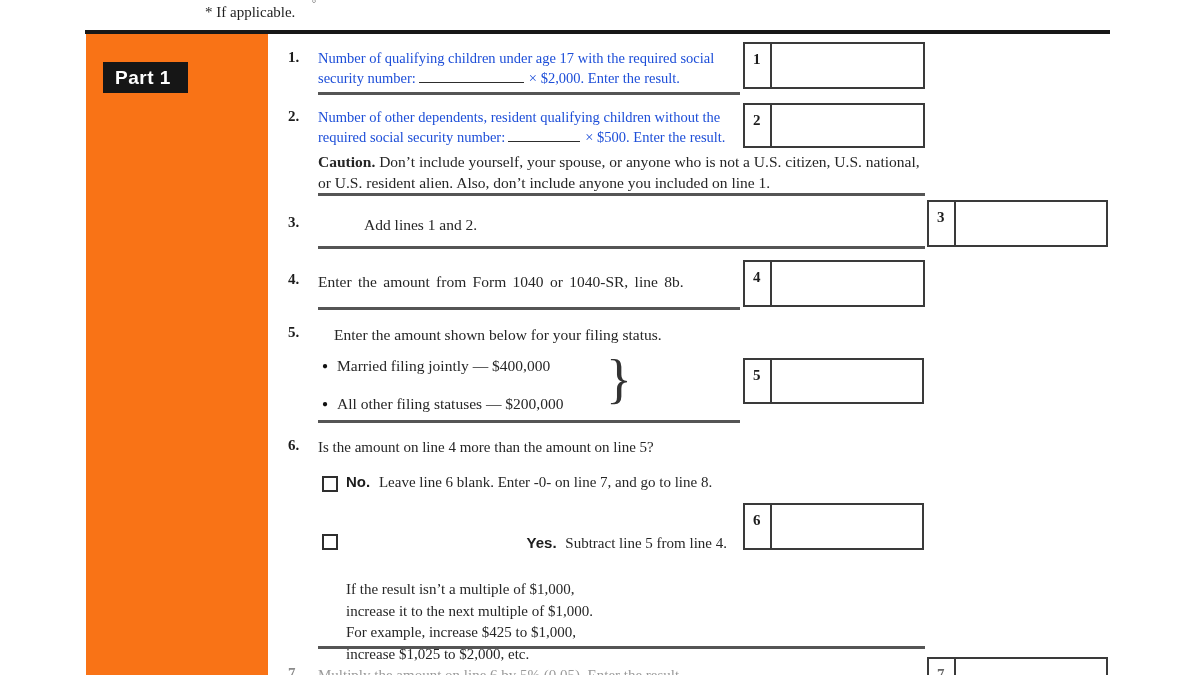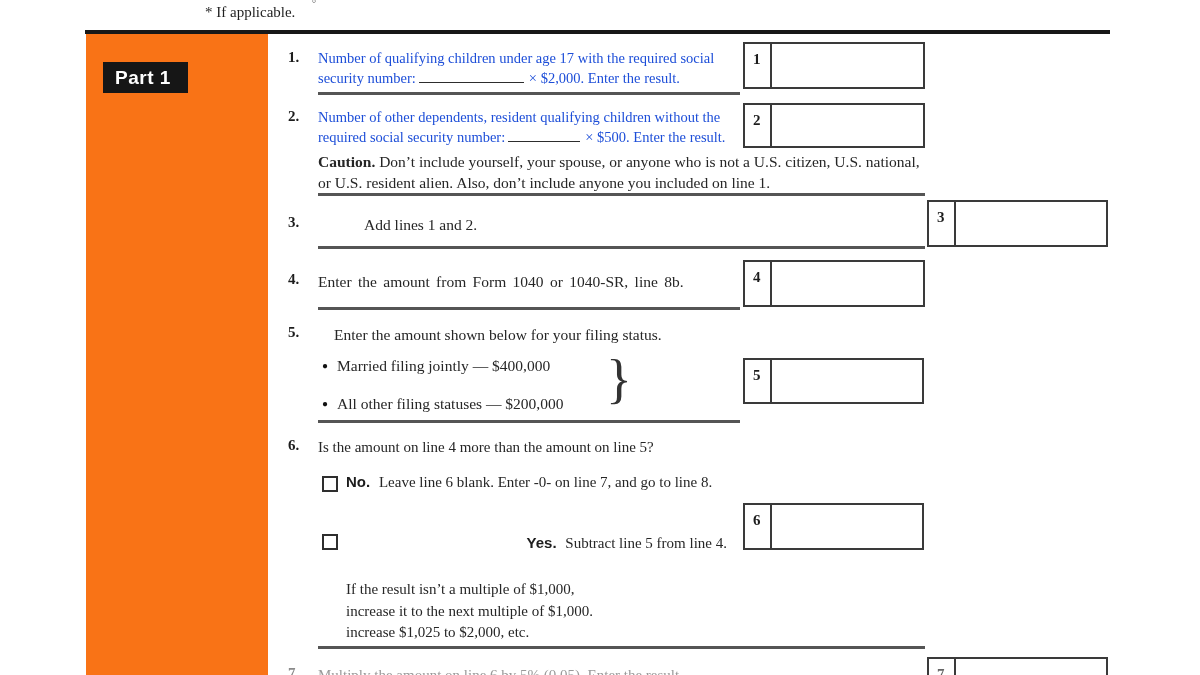--- a/index.html
+++ b/index.html
@@ -126,20 +126,21 @@
   </div>
 
   <div class="checkbox" style="left:322px; top:534px;"></div>
   <div class="chk-text" style="left:347px; top:532px; width:380px;text-align:right;">
     <span class="chk-label">Yes.</span><span> Subtract line 5 from line 4.</span>
   </div>
 
   <div class="abs" style="left:346px; top:579px;">
     <div class="note-line">If the result isn’t a multiple of $1,000,</div>
     <div class="note-line">increase it to the next multiple of $1,000.</div>
+    <div class="note-line">For example, increase $425 to $1,000,</div>
     <div class="note-line">increase $1,025 to $2,000, etc.</div>
   </div>
   <div class="rule" style="left:318px; top:646px; width:607px;"></div>
   <div class="entry-box" style="left:743px; top:503px; width:181px; height:47px;">
     <div class="box-num">6</div>
     <div class="box-field"></div>
   </div>
 
   <div class="linenum faint-num" style="left:288px; top:665px;">7.</div>
   <div class="mtext faint" style="left:318px; top:665px; font-size:15px;">Multiply the amount on line 6 by 5% (0.05). Enter the result.</div>

